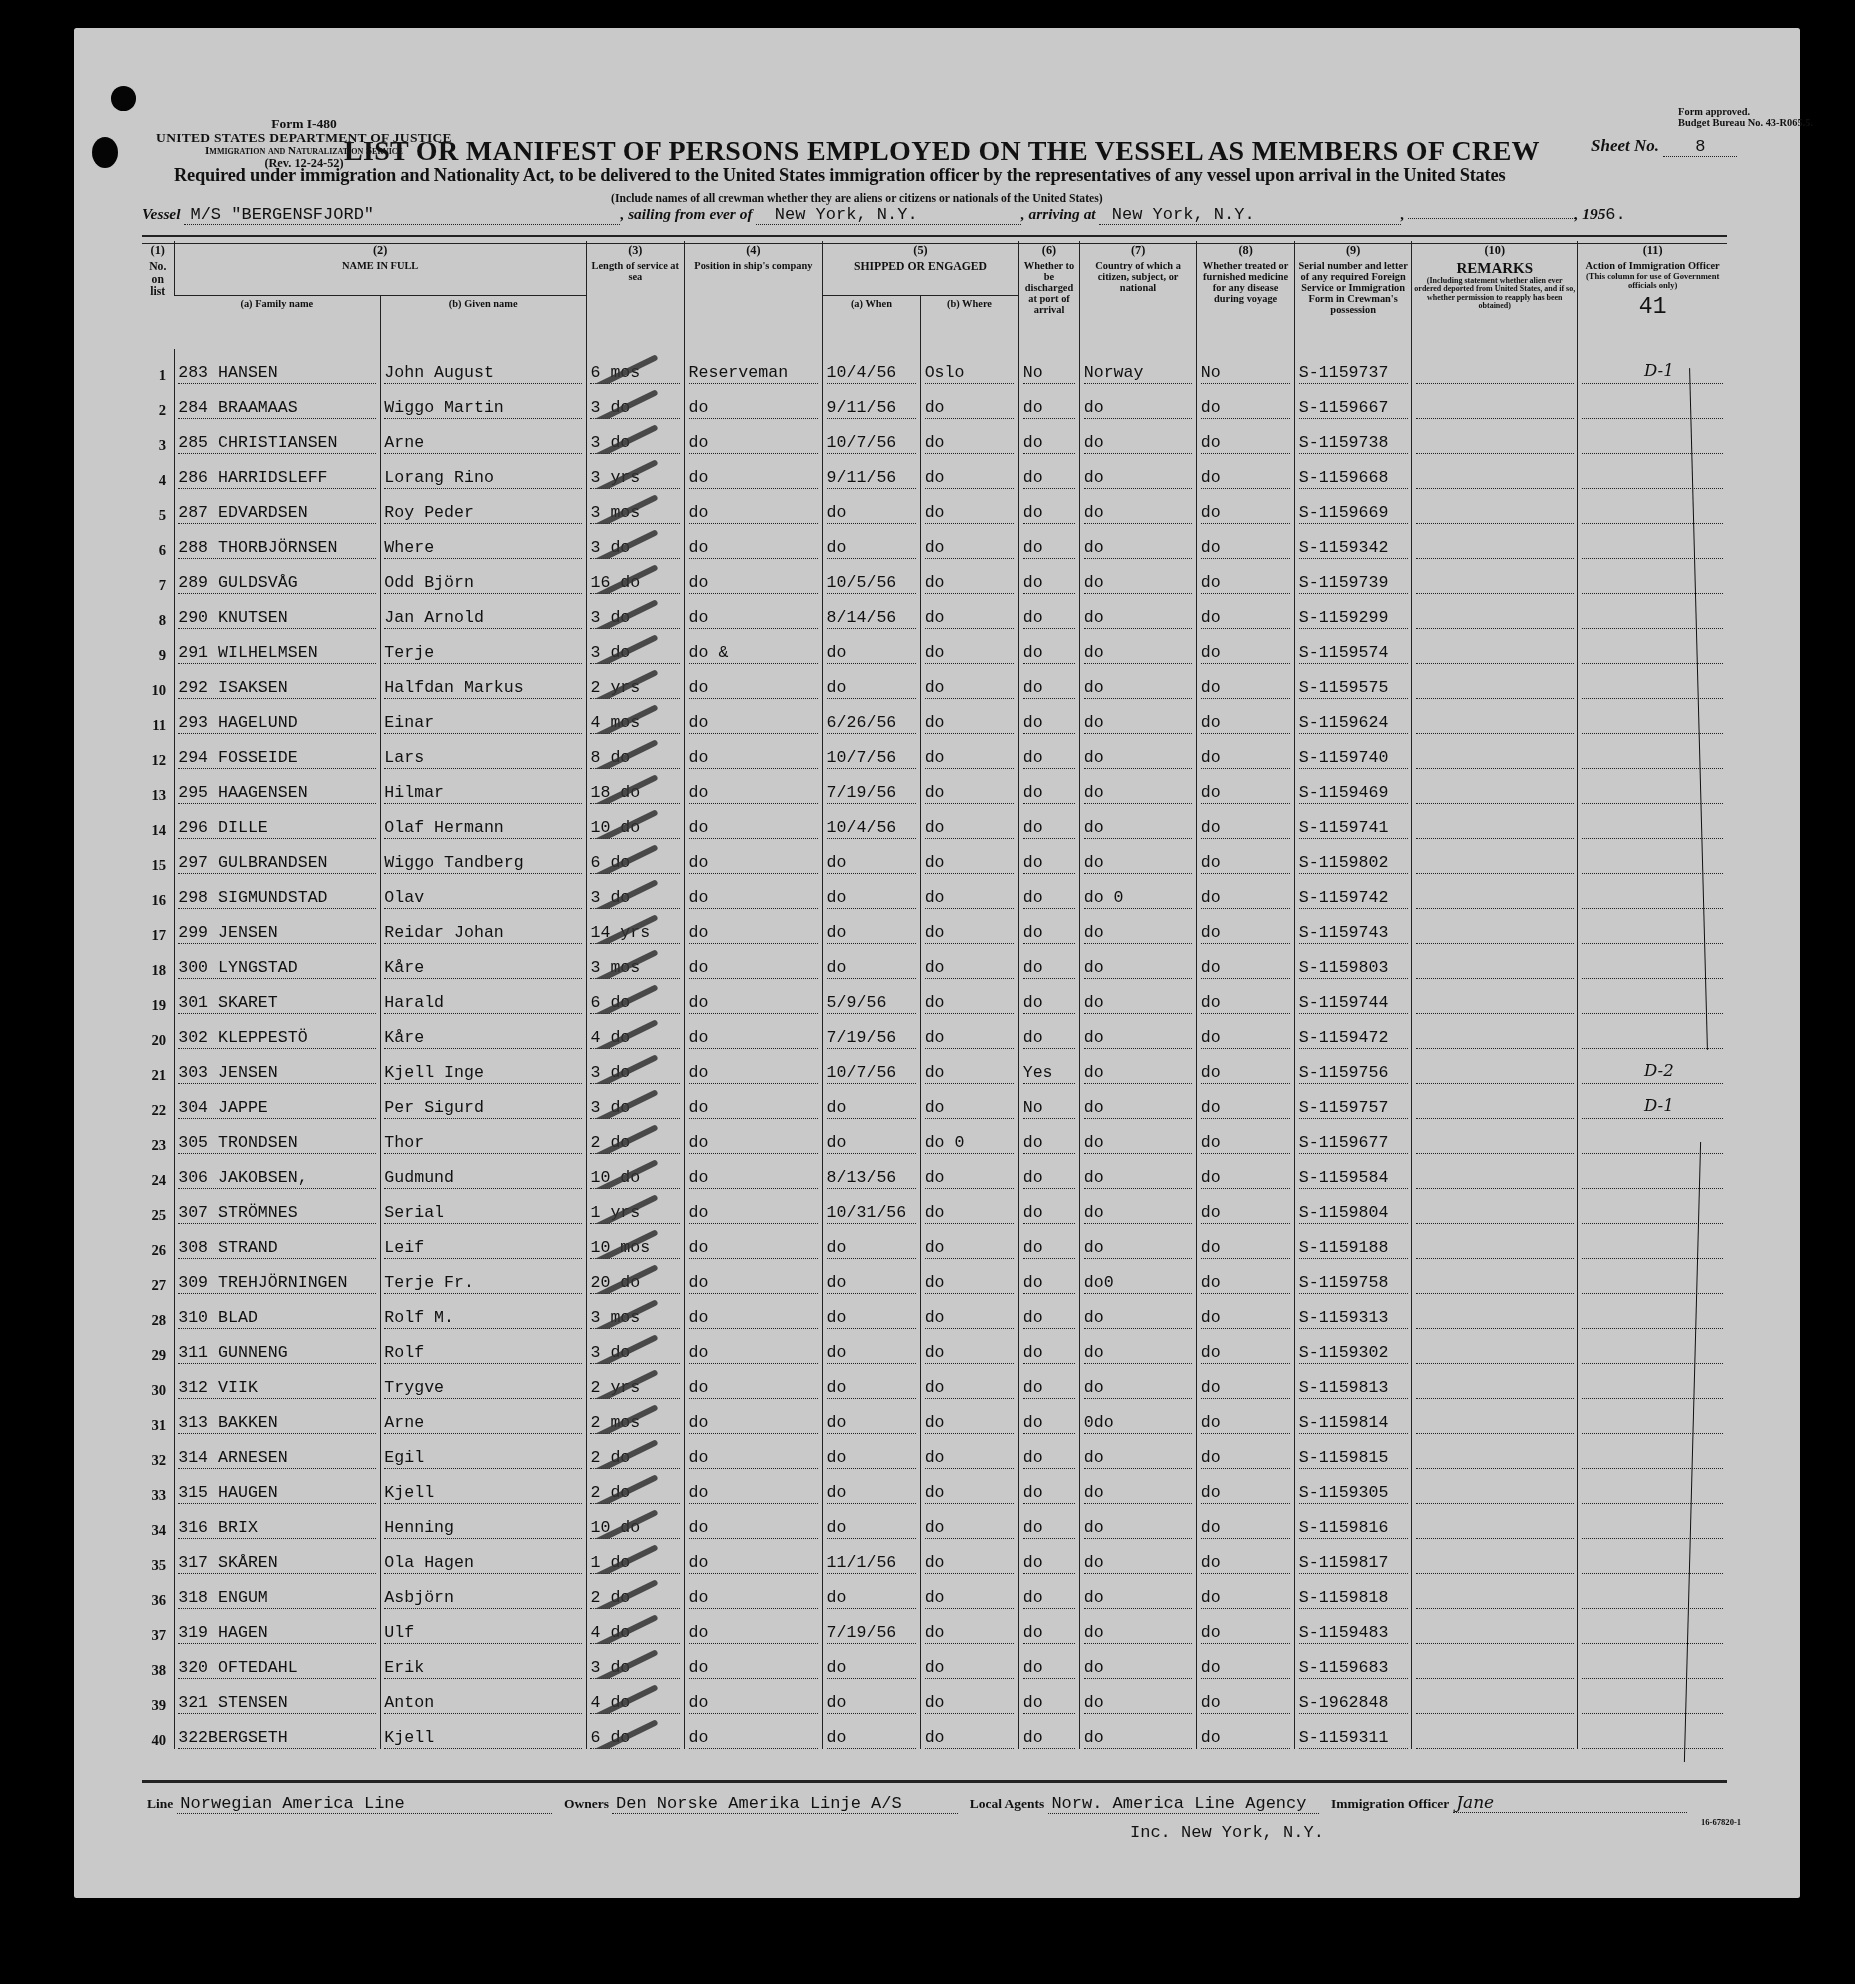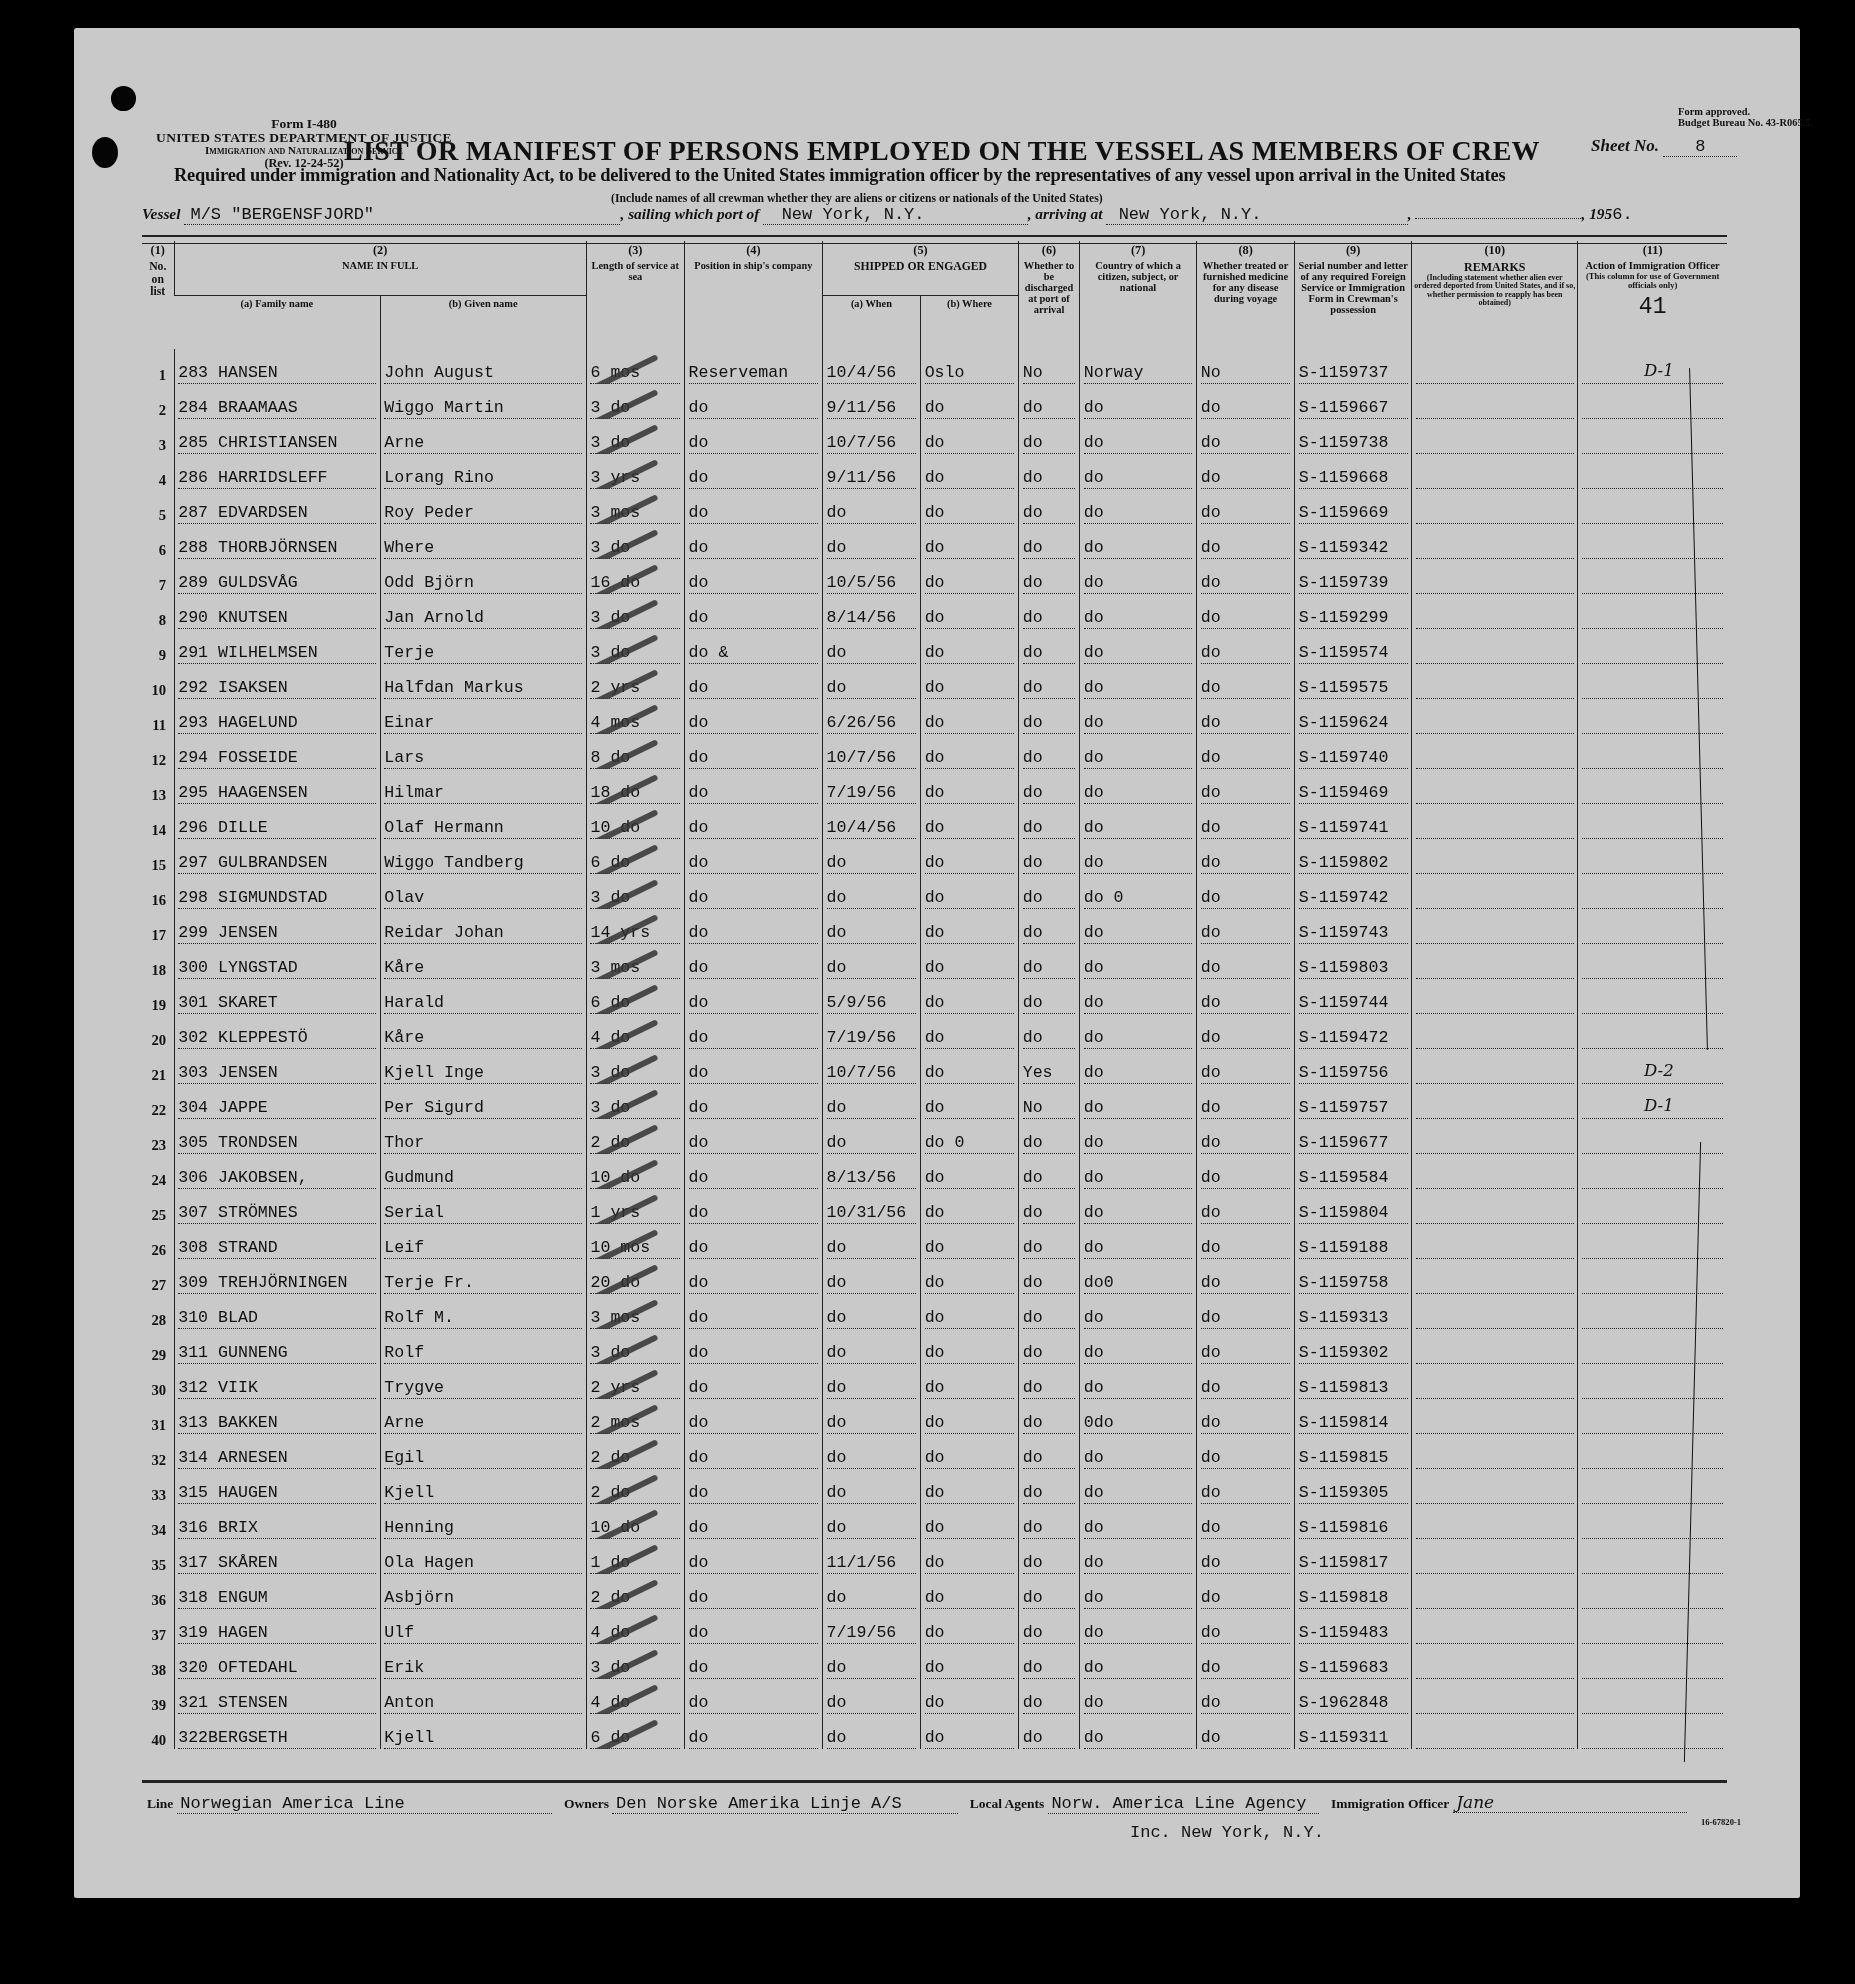--- a/index.html
+++ b/index.html
@@ -67,21 +67,21 @@
 <div class="sheet" style="left:1591px;top:136px;">
   <span>Sheet No.</span>
   <span class="val">8</span>
 </div>
 
 <div class="subtitle" style="left:135px;top:165px;margin-left:39px;">Required under immigration and Nationality Act, to be delivered to the United States immigration officer by the representatives of any vessel upon arrival in the United States</div>
 <div class="include" style="left:583px;top:192px;margin-left:28px;">(Include names of all crewman whether they are aliens or citizens or nationals of the United States)</div>
 
 <div class="vessel-line" style="left:142px;top:205px;width:1585px;">
   <span class="lbl">Vessel</span>
-  <span class="fld" style="width:430px;">M/S "BERGENSFJORD"</span><span class="lbl">, sailing which port of</span>
+  <span class="fld" style="width:430px;">M/S "BERGENSFJORD"</span><span class="lbl">, sailing from ever of</span>
   <span class="fld" style="width:246px;padding-left:18.4px;">New York, N.Y.</span><span class="lbl">, arriving at</span>
   <span class="fld" style="width:289px;padding-left:12.3px;">New York, N.Y.</span>,
   <span class="fld" style="width:160px;"></span><span class="lbl">, 195</span><span style="font-family:'Liberation Mono',monospace;font-style:normal;font-weight:normal;font-size:17px;">6.</span>
 </div>
 
 <div class="dbl-rule" style="left:142px;top:235px;width:1585px;"></div>
 
 <table class="manifest" id="manifest" style="left:142px;top:241px;width:1585px;">
   <colgroup>
     <col style="width:32px">
@@ -104,21 +104,21 @@
       <th colspan="2" class="big" style="height:49px"><span class="num">(2)</span><span>NAME IN FULL</span></th>
       <th rowspan="2"><span class="num">(3)</span><span>Length of service at sea</span></th>
       <th rowspan="2"><span class="num">(4)</span><span>Position in ship's company</span></th>
       <th colspan="2" class="big"><span class="num">(5)</span><span style="font-size:11.7px">SHIPPED OR ENGAGED</span></th>
       <th rowspan="2"><span class="num">(6)</span><span>Whether to be discharged at port of arrival</span></th>
       <th rowspan="2"><span class="num">(7)</span><span>Country of which a citizen, subject, or national</span></th>
       <th rowspan="2"><span class="num">(8)</span><span>Whether treated or furnished medicine for any disease during voyage</span></th>
       <th rowspan="2"><span class="num">(9)</span><span>Serial number and letter of any required Foreign Service or Immigration Form in Crewman's possession</span></th>
       <th rowspan="2">
           <span class="num">(10)</span>
-          <span style="font-size:12px;display:block">REMARKS</span>
+          <span style="font-size:15px;display:block">REMARKS</span>
           <span style="font-size:8px;display:block">(Including statement whether alien ever ordered deported from United States, and if so, whether permission to reapply has been obtained)</span>
         </th>
       <th rowspan="2">
           <span class="num">(11)</span>
           <span style="display:block">Action of Immigration Officer</span>
           <span style="font-size:8.6px;display:block">(This column for use of Government officials only)</span>
           <span class="count41">41</span>
         </th>
     </tr>
     <tr>

